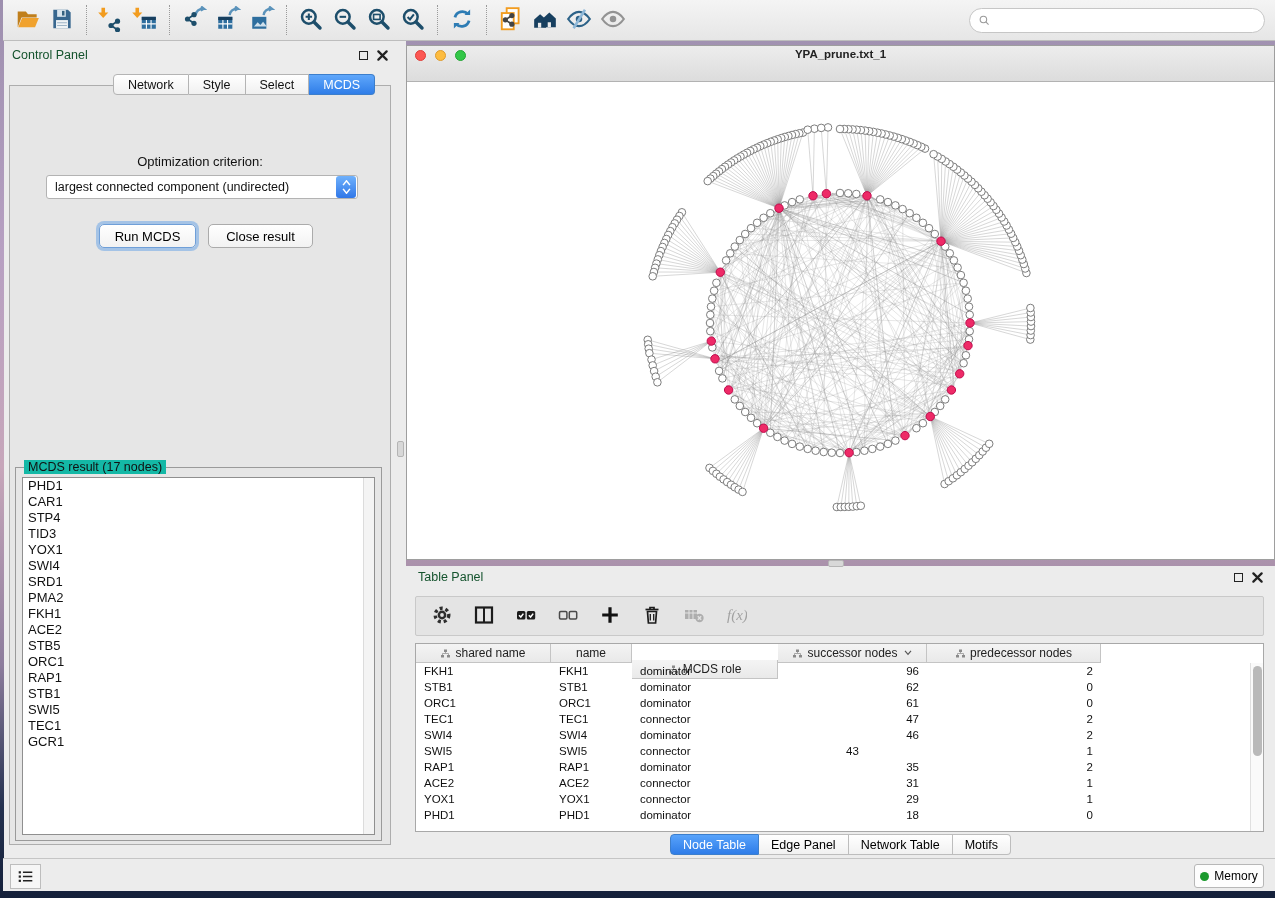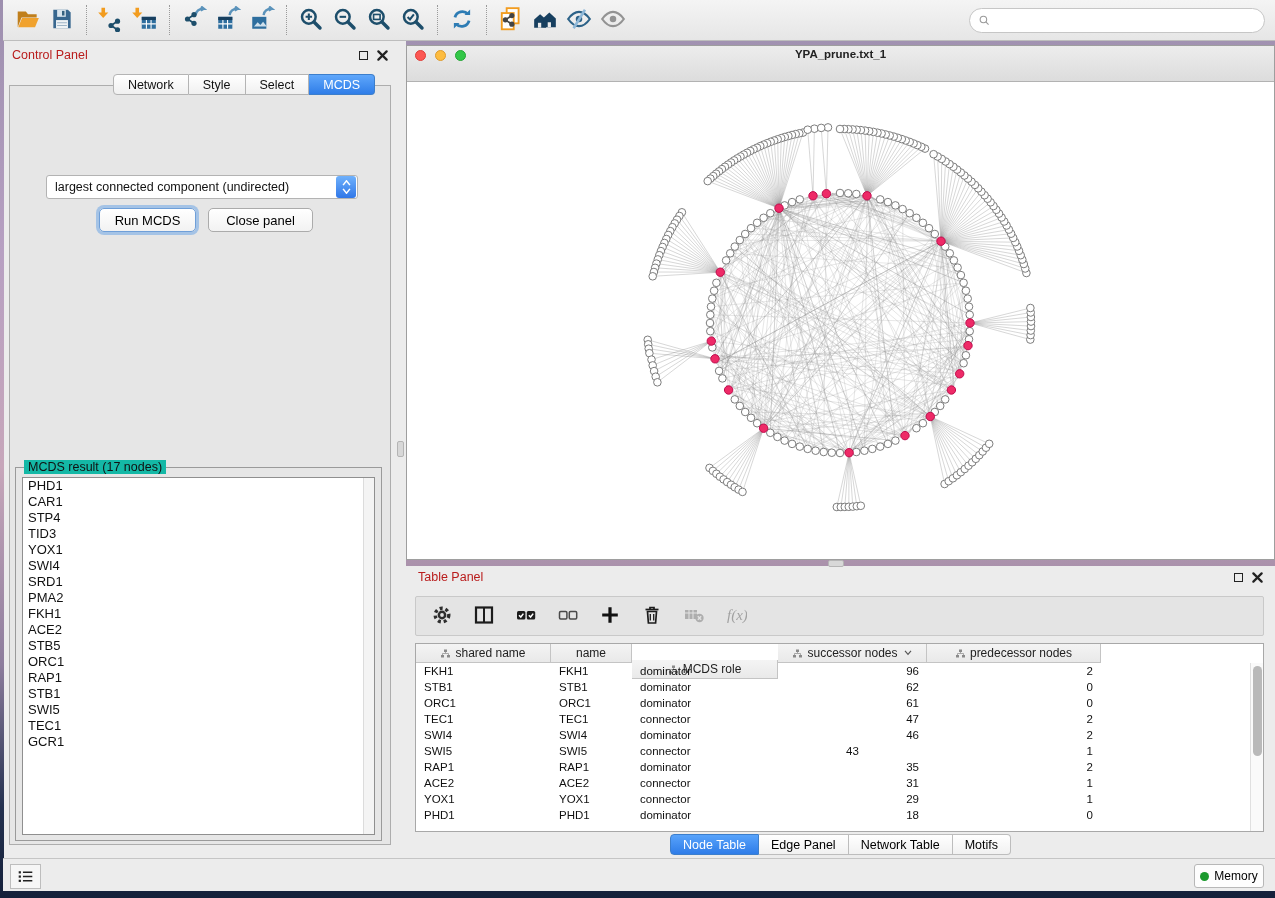--- a/index.html
+++ b/index.html
@@ -18,21 +18,21 @@
   .tb-btn { width:34px; height:34px; border:none; background:transparent; display:flex; align-items:center; justify-content:center; cursor:default; }
   .tb-btn svg { width:26px; height:26px; }
   .tb-sep { width:1px; height:30px; border-left:1px dotted #9a9a9a; margin:0 7px; }
   #toolbar-spacer { flex:1; }
   #search-wrap { width:296px; height:25px; background:#fff; border:1px solid #c6c6c6; border-radius:13px;
     display:flex; align-items:center; padding-left:8px; margin-right:10px; }
   #search-wrap svg { width:13px; height:13px; }
   #search-input { border:none; outline:none; flex:1; height:20px; font-size:12px; background:transparent; font-family:"Liberation Sans",sans-serif;}
 
   
-  .panel-title { font-size:12.5px; color:#b91c1c; }
+  .panel-title { font-size:12.5px; color:#14532d; }
   .win-ctrl { display:flex; gap:9px; align-items:center; }
   .float-ico { width:9px; height:9px; border:1.6px solid #222; display:inline-block; }
   .close-ico svg { width:11px; height:11px; display:block; }
 
   
   #control-panel { left:4px; top:41px; width:392px; height:817px; background:#ececec; }
   #cp-header { position:absolute; left:8px; right:8px; top:7px; display:flex; justify-content:space-between; align-items:center; }
   #cp-tabs { position:absolute; left:0; top:33px; width:100%; display:flex; justify-content:center; z-index:2;margin-left:44px; }
   .cp-tab { height:21px; padding:0 14px; background:linear-gradient(180deg,#ffffff,#f0f0f0);
     border:1px solid #b4b4b4; border-left-width:0; font-size:12.5px; display:flex; align-items:center; color:#111; }
@@ -40,21 +40,21 @@
   .cp-tab:last-child { border-radius:0 4px 4px 0; }
   .cp-tab.active { background:linear-gradient(180deg,#5fa7fb,#2f7de8); color:#fff; border-color:#3c7ecb; }
   #cp-pane { position:absolute; left:5px; right:5px; top:44px; bottom:13px; border:1px solid #adadad; background:#e6e6e6; }
   #opt-label { position:absolute; left:0; width:100%; top:68px; text-align:center; font-size:13px; }
   #criterion { position:absolute; left:36px; top:89px; width:312px; height:24px; background:#fff;
     border:1px solid #b3b3b3; border-radius:3px; display:flex; align-items:center; }
   #criterion-text { flex:1; padding-left:8px; font-size:12.5px; white-space:nowrap; }
   #criterion-step { width:20px; height:22px; margin:0 1px; border-radius:3px;
     background:linear-gradient(180deg,#6fb1fc,#3077e8); display:flex; flex-direction:column; align-items:center; justify-content:center; gap:2px; }
   #criterion-step svg { width:9px; height:6px; display:block; }
-  .cp-btn { position:absolute; top:122px; height:24px; background:linear-gradient(180deg,#ffffff,#f2f2f2);
+  .cp-btn { position:absolute; top:138px; height:24px; background:linear-gradient(180deg,#ffffff,#f2f2f2);
     border:1px solid #ababab; border-radius:5px; font-size:13px; font-family:"Liberation Sans",sans-serif; padding:0 0; }
   #run-btn { left:89px; width:97px; border-color:#6f9fd8; box-shadow:0 0 0 3px rgba(110,165,230,.55); }
   #close-panel-btn { left:198px; width:105px; }
   #mcds-fieldset { position:absolute; left:5px; right:8px; top:381px; bottom:3px;
     border:1px solid #9a9a9a; background:#e6e6e6; }
   #mcds-legend { position:absolute; left:8px; top:-8px; background:#14b8a6; padding:0 4px; font-size:12.5px; }
   #mcds-list { position:absolute; left:6px; right:6px; top:9px; bottom:5px; background:#fff; border:1px solid #8f8f8f; overflow:hidden; }
   #mcds-scroll { position:absolute; right:0; top:0; bottom:0; width:11px; background:#f4f4f4; border-left:1px solid #dcdcdc; }
   .mcds-item { font-size:13px; line-height:16px; padding-left:5px; }
 
@@ -277,33 +277,34 @@
         </span>
     </span>
   </div>
   <div id="cp-tabs">
       <button class="cp-tab">Network</button>
       <button class="cp-tab">Style</button>
       <button class="cp-tab">Select</button>
       <button class="cp-tab active">MCDS</button>
     </div>
   <div id="cp-pane">
+    <div id="opt-label">Optimization criterion:</div>
     <div id="criterion">
       <span id="criterion-text">largest connected component (undirected)</span>
       <span id="criterion-step">
         <svg viewBox="0 0 10 7">
             <path d="M1 6l4-5 4 5" fill="none" stroke="#fff" stroke-width="1.8"></path>
           </svg>
         <svg viewBox="0 0 10 7">
             <path d="M1 1l4 5 4-5" fill="none" stroke="#fff" stroke-width="1.8"></path>
           </svg>
       </span>
     </div>
     <button class="cp-btn" id="run-btn">Run MCDS</button>
-    <button class="cp-btn" id="close-panel-btn">Close panel</button>
+    <button class="cp-btn" id="close-panel-btn">Close result</button>
     <div id="mcds-fieldset">
       <span id="mcds-legend">MCDS result (17 nodes)</span>
       <div id="mcds-list">
         <div id="mcds-items">
             <div class="mcds-item">PHD1</div>
             <div class="mcds-item">CAR1</div>
             <div class="mcds-item">STP4</div>
             <div class="mcds-item">TID3</div>
             <div class="mcds-item">YOX1</div>
             <div class="mcds-item">SWI4</div>

